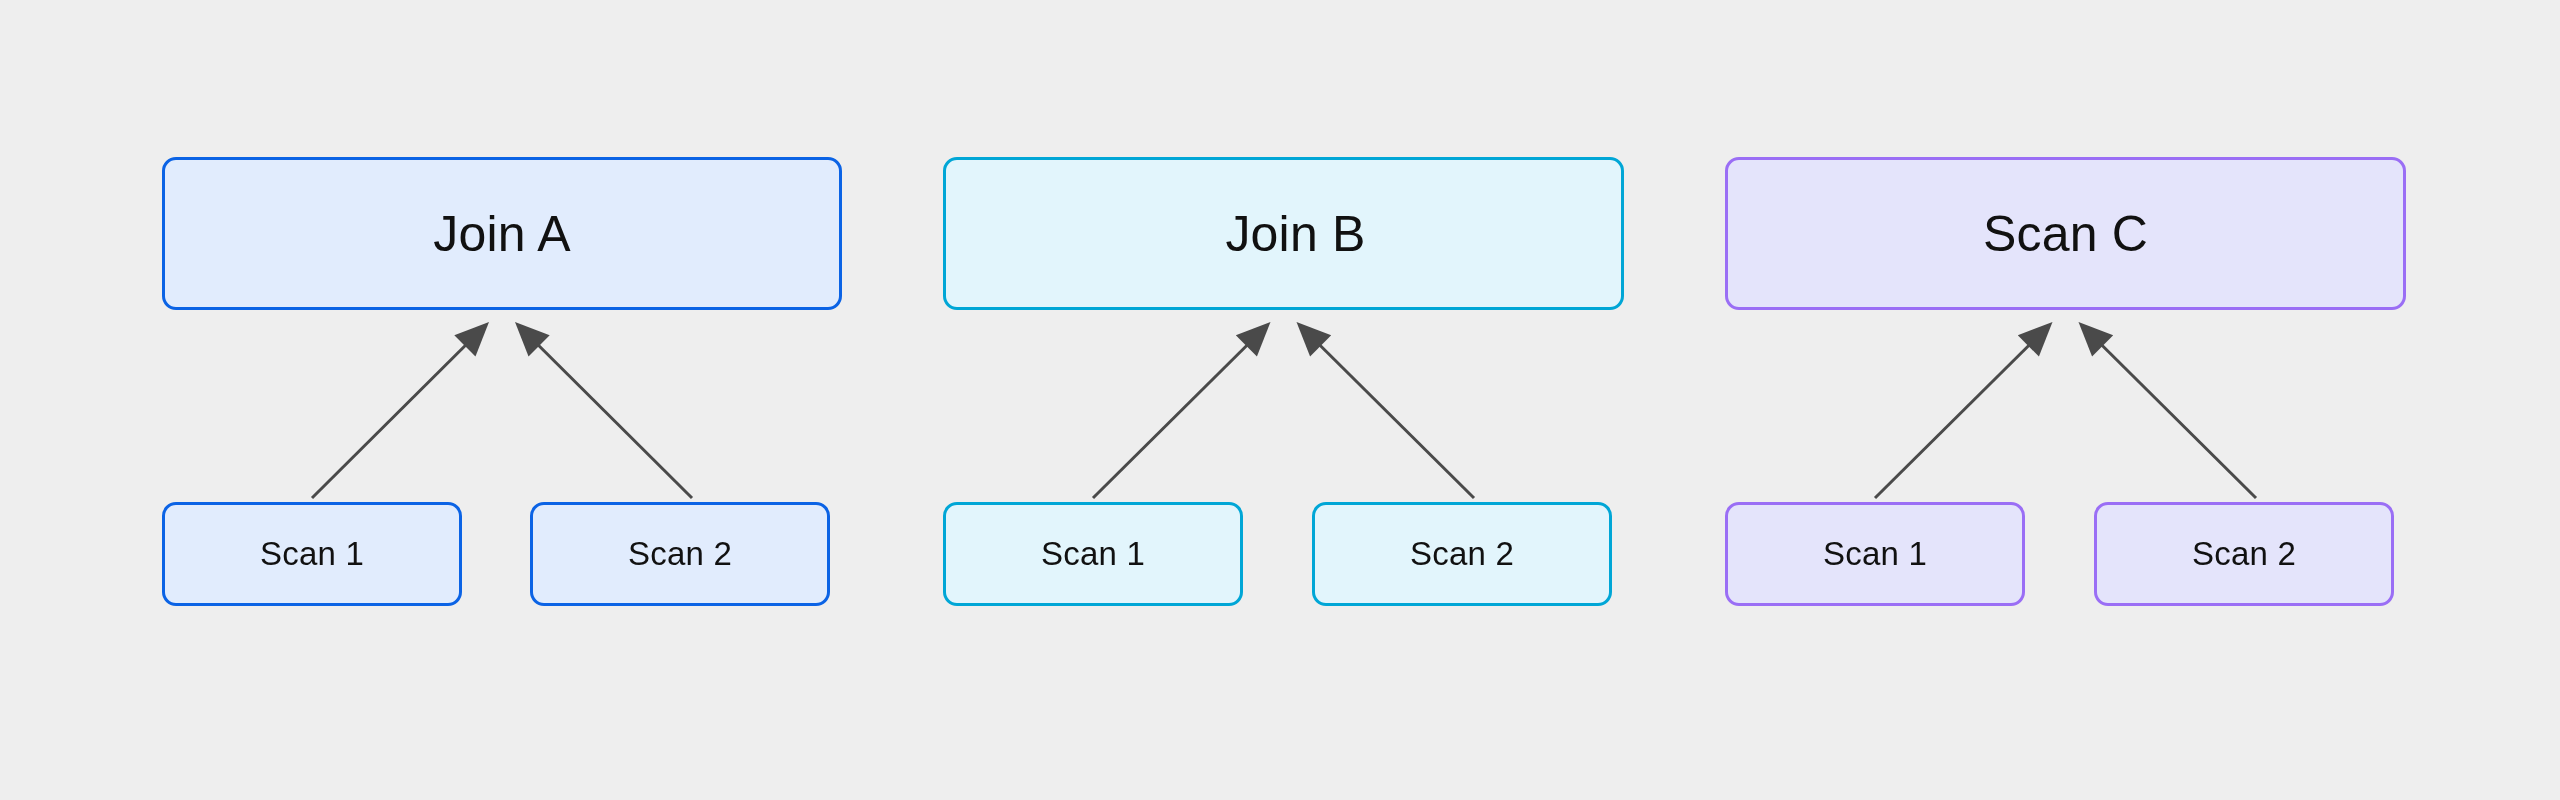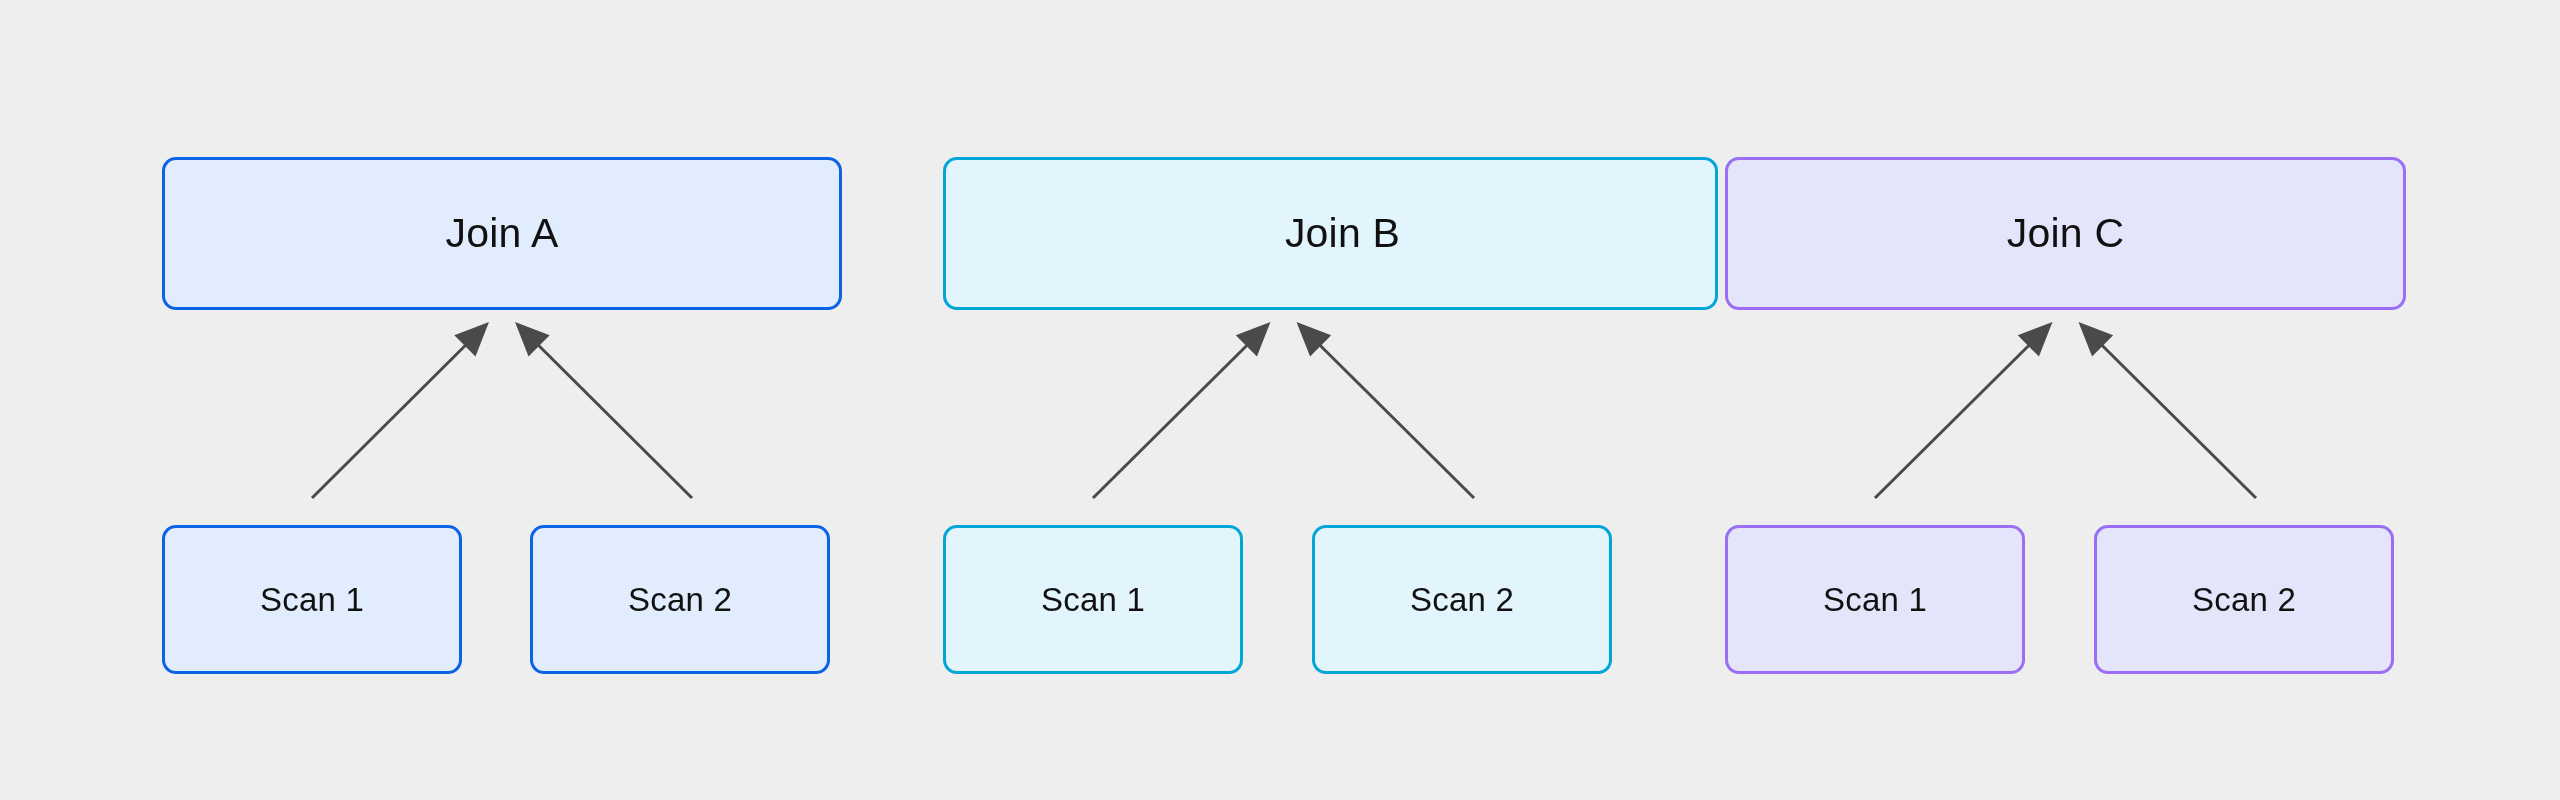--- a/index.html
+++ b/index.html
@@ -35,33 +35,32 @@
     border-width: 3px;
     color: #111111;
     text-align: center;
     user-select: none;
   }
   .join-node {
     top: 157px;
     left: 0;
     height: 153px;
     border-radius: 14px;
-    font-size: 41px;
+    font-size: 50px;
     font-weight: 400;
     letter-spacing: 0.2px;
   }
   .scan-node {
     top: 502px;
-    height: 149px;
+    height: 104px;
     width: 300px;
     border-radius: 14px;
     font-size: 33px;
     font-weight: 400;
     letter-spacing: 0.2px;
-    margin-top: 23px;
   }
   .scan-left  { left: 0px; }
   .scan-right { right: 12px; }
 
   .edges {
     position: absolute;
     top: 0;
     left: 0;
     width: 100%;
     height: 800px;
@@ -93,39 +92,39 @@
         <span>Scan 2</span>
       </div>
       <svg class="edges" width="680" height="800">
         <line class="edge-line" x1="150" y1="498" x2="304.8191308121992" y2="344.055553542672" stroke="#4a4a4a"></line>
         <polygon class="edge-head" points="327,322 313.46687182720115,356.61003383209265 292.3138473297536,335.3368216954551" fill="#4a4a4a"></polygon>
         <line class="edge-line" x1="530" y1="498" x2="375.1808691878008" y2="344.055553542672" stroke="#4a4a4a"></line>
         <polygon class="edge-head" points="353,322 387.6861526702464,335.3368216954551 366.53312817279885,356.61003383209265" fill="#4a4a4a"></polygon>
       </svg>
     </div>
     <div class="group" style="left: 943px; width: 681px;">
-      <div class="node join-node" style="width: 775px; background: rgb(226, 245, 252); border-color: rgb(0, 166, 214); padding-left: 24px;">
+      <div class="node join-node" style="width: 681px; background: rgb(226, 245, 252); border-color: rgb(0, 166, 214); padding-left: 24px;">
         <span>Join B</span>
       </div>
       <div class="node scan-node scan-left" style="background: rgb(226, 245, 252); border-color: rgb(0, 166, 214);">
         <span>Scan 1</span>
       </div>
       <div class="node scan-node scan-right" style="background: rgb(226, 245, 252); border-color: rgb(0, 166, 214);">
         <span>Scan 2</span>
       </div>
       <svg class="edges" width="681" height="800">
         <line class="edge-line" x1="150" y1="498" x2="305.28804567851364" y2="344.0242476652485" stroke="#4a4a4a"></line>
         <polygon class="edge-head" points="327.5,322 313.9180712291621,356.5909122583358 292.79507155021537,335.2878870139435" fill="#4a4a4a"></polygon>
         <line class="edge-line" x1="531" y1="498" x2="375.71195432148636" y2="344.0242476652485" stroke="#4a4a4a"></line>
         <polygon class="edge-head" points="353.5,322 388.20492844978463,335.2878870139435 367.0819287708379,356.5909122583358" fill="#4a4a4a"></polygon>
       </svg>
     </div>
     <div class="group" style="left: 1725px; width: 681px;">
       <div class="node join-node" style="width: 681px; background: rgb(228, 228, 251); border-color: rgb(154, 110, 245);">
-        <span>Join C</span>
+        <span>Scan C</span>
       </div>
       <div class="node scan-node scan-left" style="background: rgb(228, 228, 251); border-color: rgb(154, 110, 245);">
         <span>Scan 1</span>
       </div>
       <div class="node scan-node scan-right" style="background: rgb(228, 228, 251); border-color: rgb(154, 110, 245);">
         <span>Scan 2</span>
       </div>
       <svg class="edges" width="681" height="800">
         <line class="edge-line" x1="150" y1="498" x2="305.28804567851364" y2="344.0242476652485" stroke="#4a4a4a"></line>
         <polygon class="edge-head" points="327.5,322 313.9180712291621,356.5909122583358 292.79507155021537,335.2878870139435" fill="#4a4a4a"></polygon>

